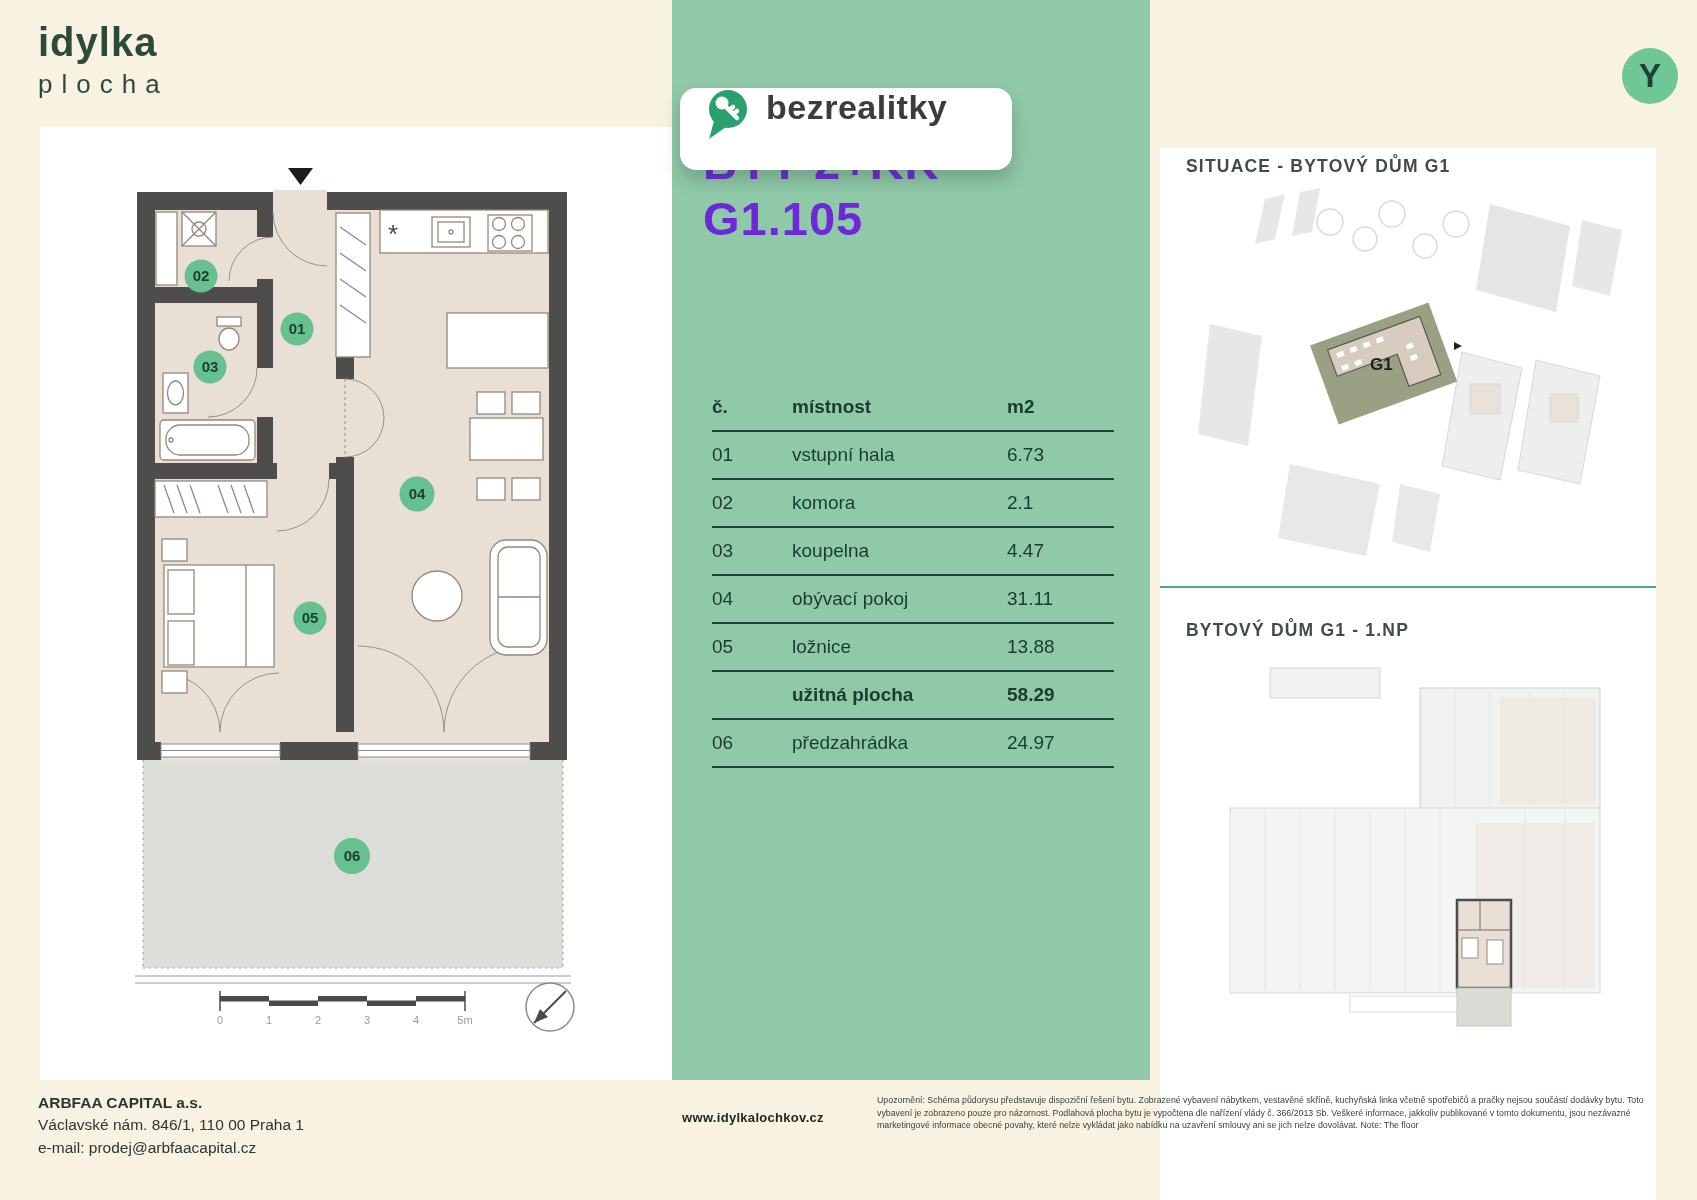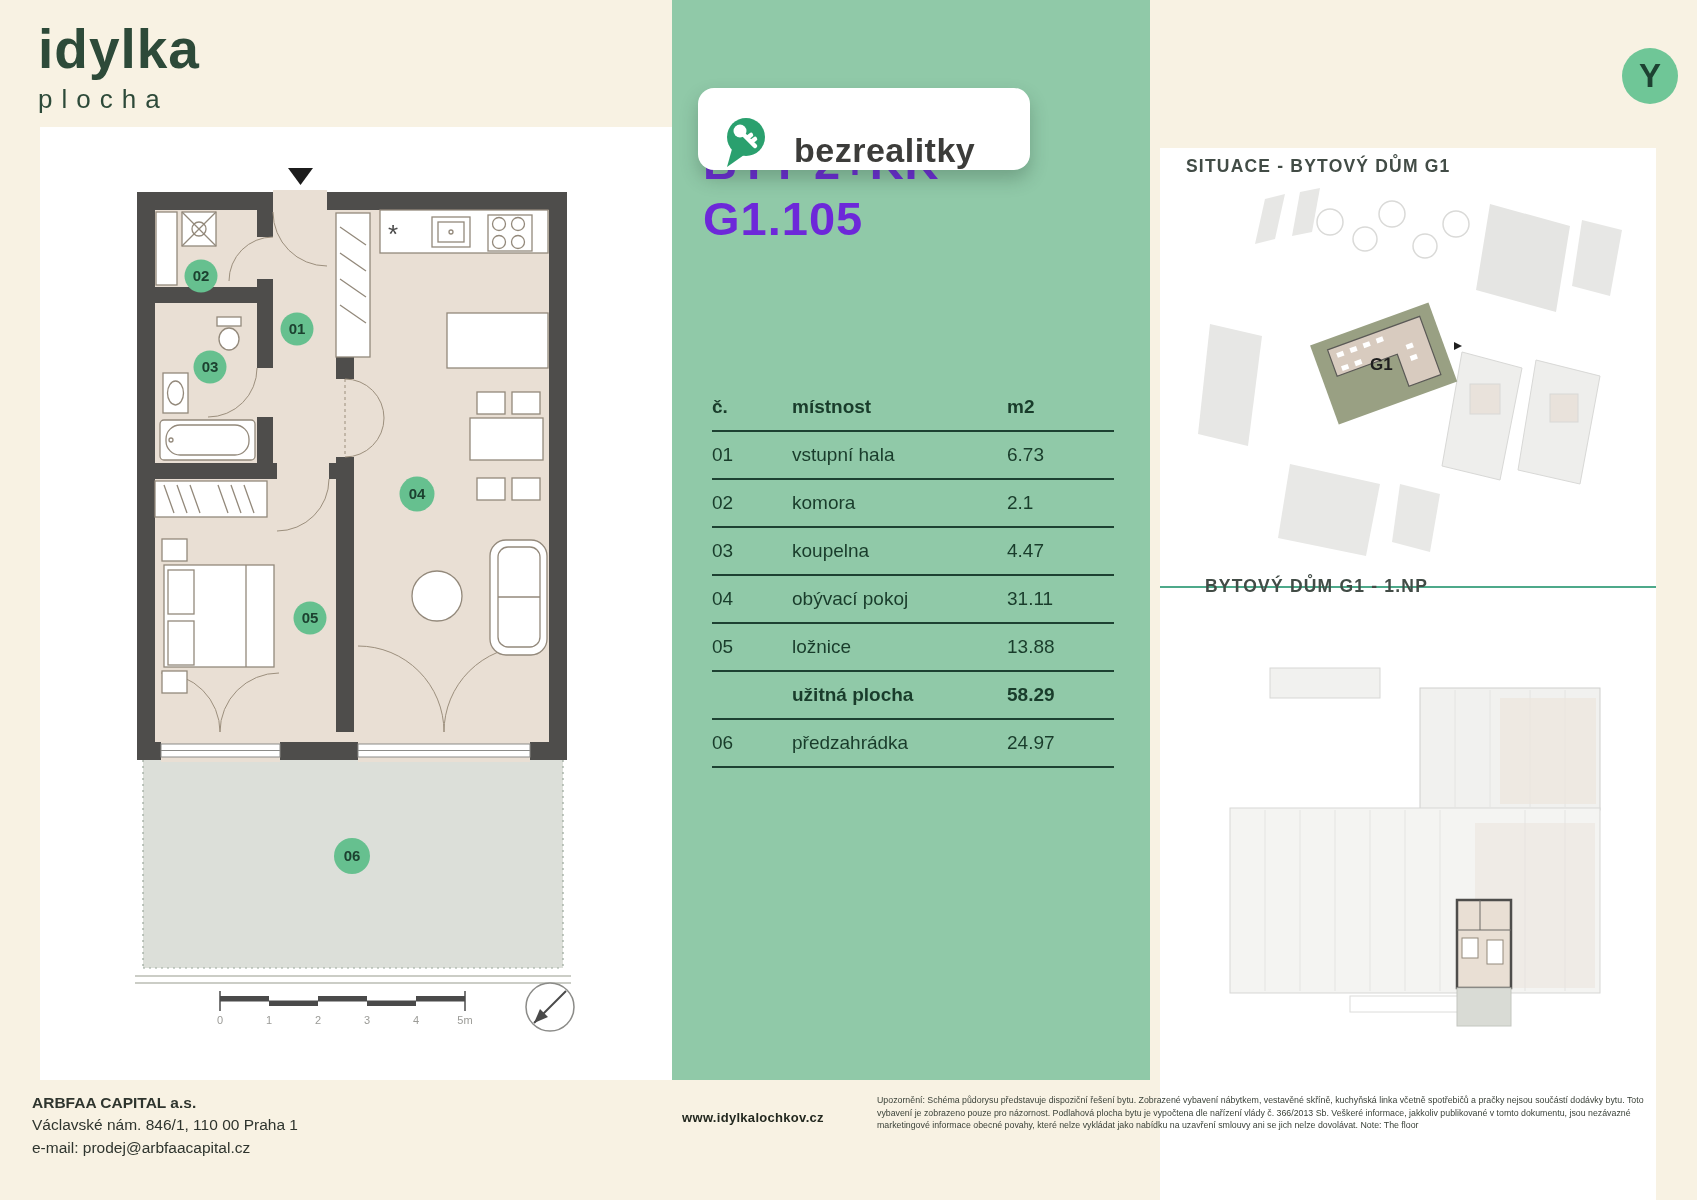--- a/index.html
+++ b/index.html
@@ -5,56 +5,56 @@
   html,body{margin:0;padding:0;background:#e8e2d4;}
   .page{position:relative;width:1697px;height:1200px;background:#f8f2e3;overflow:hidden;
         font-family:"Liberation Sans",sans-serif;}
   .panel{position:absolute;background:#fff;}
   #panel-left{left:40px;top:127px;width:632px;height:953px;}
   #panel-green{left:672px;top:0;width:478px;height:1080px;background:#90c9a8;}
   #panel-right{left:1160px;top:148px;width:496px;height:1088px;}
 
   
   .logo{position:absolute;left:38px;top:22px;color:#2d4a39;}
-  .logo .l1{font-size:55px;font-weight:600;letter-spacing:1px;line-height:1;}
+  .logo .l1{font-size:40px;font-weight:600;letter-spacing:1px;line-height:1;}
   .logo .l2{font-size:26px;font-weight:500;letter-spacing:9px;margin-top:7px;}
 
   
   .unit-title{position:absolute;left:31px;color:#6d28d9;font-size:47px;font-weight:700;
               letter-spacing:1px;line-height:1;white-space:nowrap;}
   #unit-type{top:139px;}
   #unit-code{top:195px;}
-  .badge{position:absolute;left:26px;top:88px;width:332px;height:82px;background:#fff;
+  .badge{position:absolute;left:8px;top:88px;width:332px;height:82px;background:#fff;
          border-radius:16px;box-shadow:0 9px 18px rgba(35,60,48,.28);display:flex;
-         align-items:flex-end;padding-left:24px;gap:26px;box-sizing:border-box;z-index:5;}
+         align-items:flex-start;padding-left:24px;gap:16px;box-sizing:border-box;z-index:5;}
   .badge-label{font-size:34px;font-weight:700;color:#3c3c3a;letter-spacing:.5px;}
 
   .rt{position:absolute;left:40px;top:384px;width:402px;color:#193c2b;font-size:19px;}
   .rt-row{display:flex;align-items:center;height:46px;border-bottom:2px solid #1d4132;}
   .rt-row .c1{width:80px;}
   .rt-row .c2{flex:1;}
   .rt-row .c3{width:107px;}
   .rt-head,.sum{font-weight:700;}
 
   
   .rp-title{position:absolute;left:26px;font-size:17.5px;font-weight:600;letter-spacing:1.2px;
             color:#424c46;white-space:nowrap;}
   #situace-title{top:8px;}
-  #np-title{top:428px;margin-left:19px;}
+  #np-title{top:472px;}
   .rp-divider{position:absolute;left:0;top:438px;width:496px;height:2px;background:#4da98a;}
   .rp-svg{position:absolute;left:10px;}
   #situace-svg{top:36px;}
   #np-svg{top:480px;}
 
   .y-badge{position:absolute;left:1622px;top:48px;width:56px;height:56px;border-radius:50%;
            background:#6fc697;display:flex;align-items:center;justify-content:center;
            font-size:33px;font-weight:600;color:#1d4132;}
 
   
-  .f-company{position:absolute;left:32px;top:1092px;font-size:15.5px;color:#2f352e;line-height:1.45;}
+  .f-company{position:absolute;left:38px;top:1092px;font-size:15.5px;color:#2f352e;line-height:1.45;}
   .f-company .co{font-weight:700;}
   .f-web{position:absolute;left:600px;top:1110px;width:306px;text-align:center;font-size:13px;
          font-weight:600;color:#23281f;letter-spacing:.3px;}
   .f-disc{position:absolute;left:877px;top:1094px;width:782px;font-size:8.8px;line-height:12.6px;
           color:#3a4138;font-weight:500;}
 
   svg text{font-family:"Liberation Sans",sans-serif;}
   .chip-num{font-size:15px;font-weight:700;fill:#1c4130;text-anchor:middle;}
   .scale-num{font-size:11px;fill:#9b9b97;text-anchor:middle;}
 </style>

